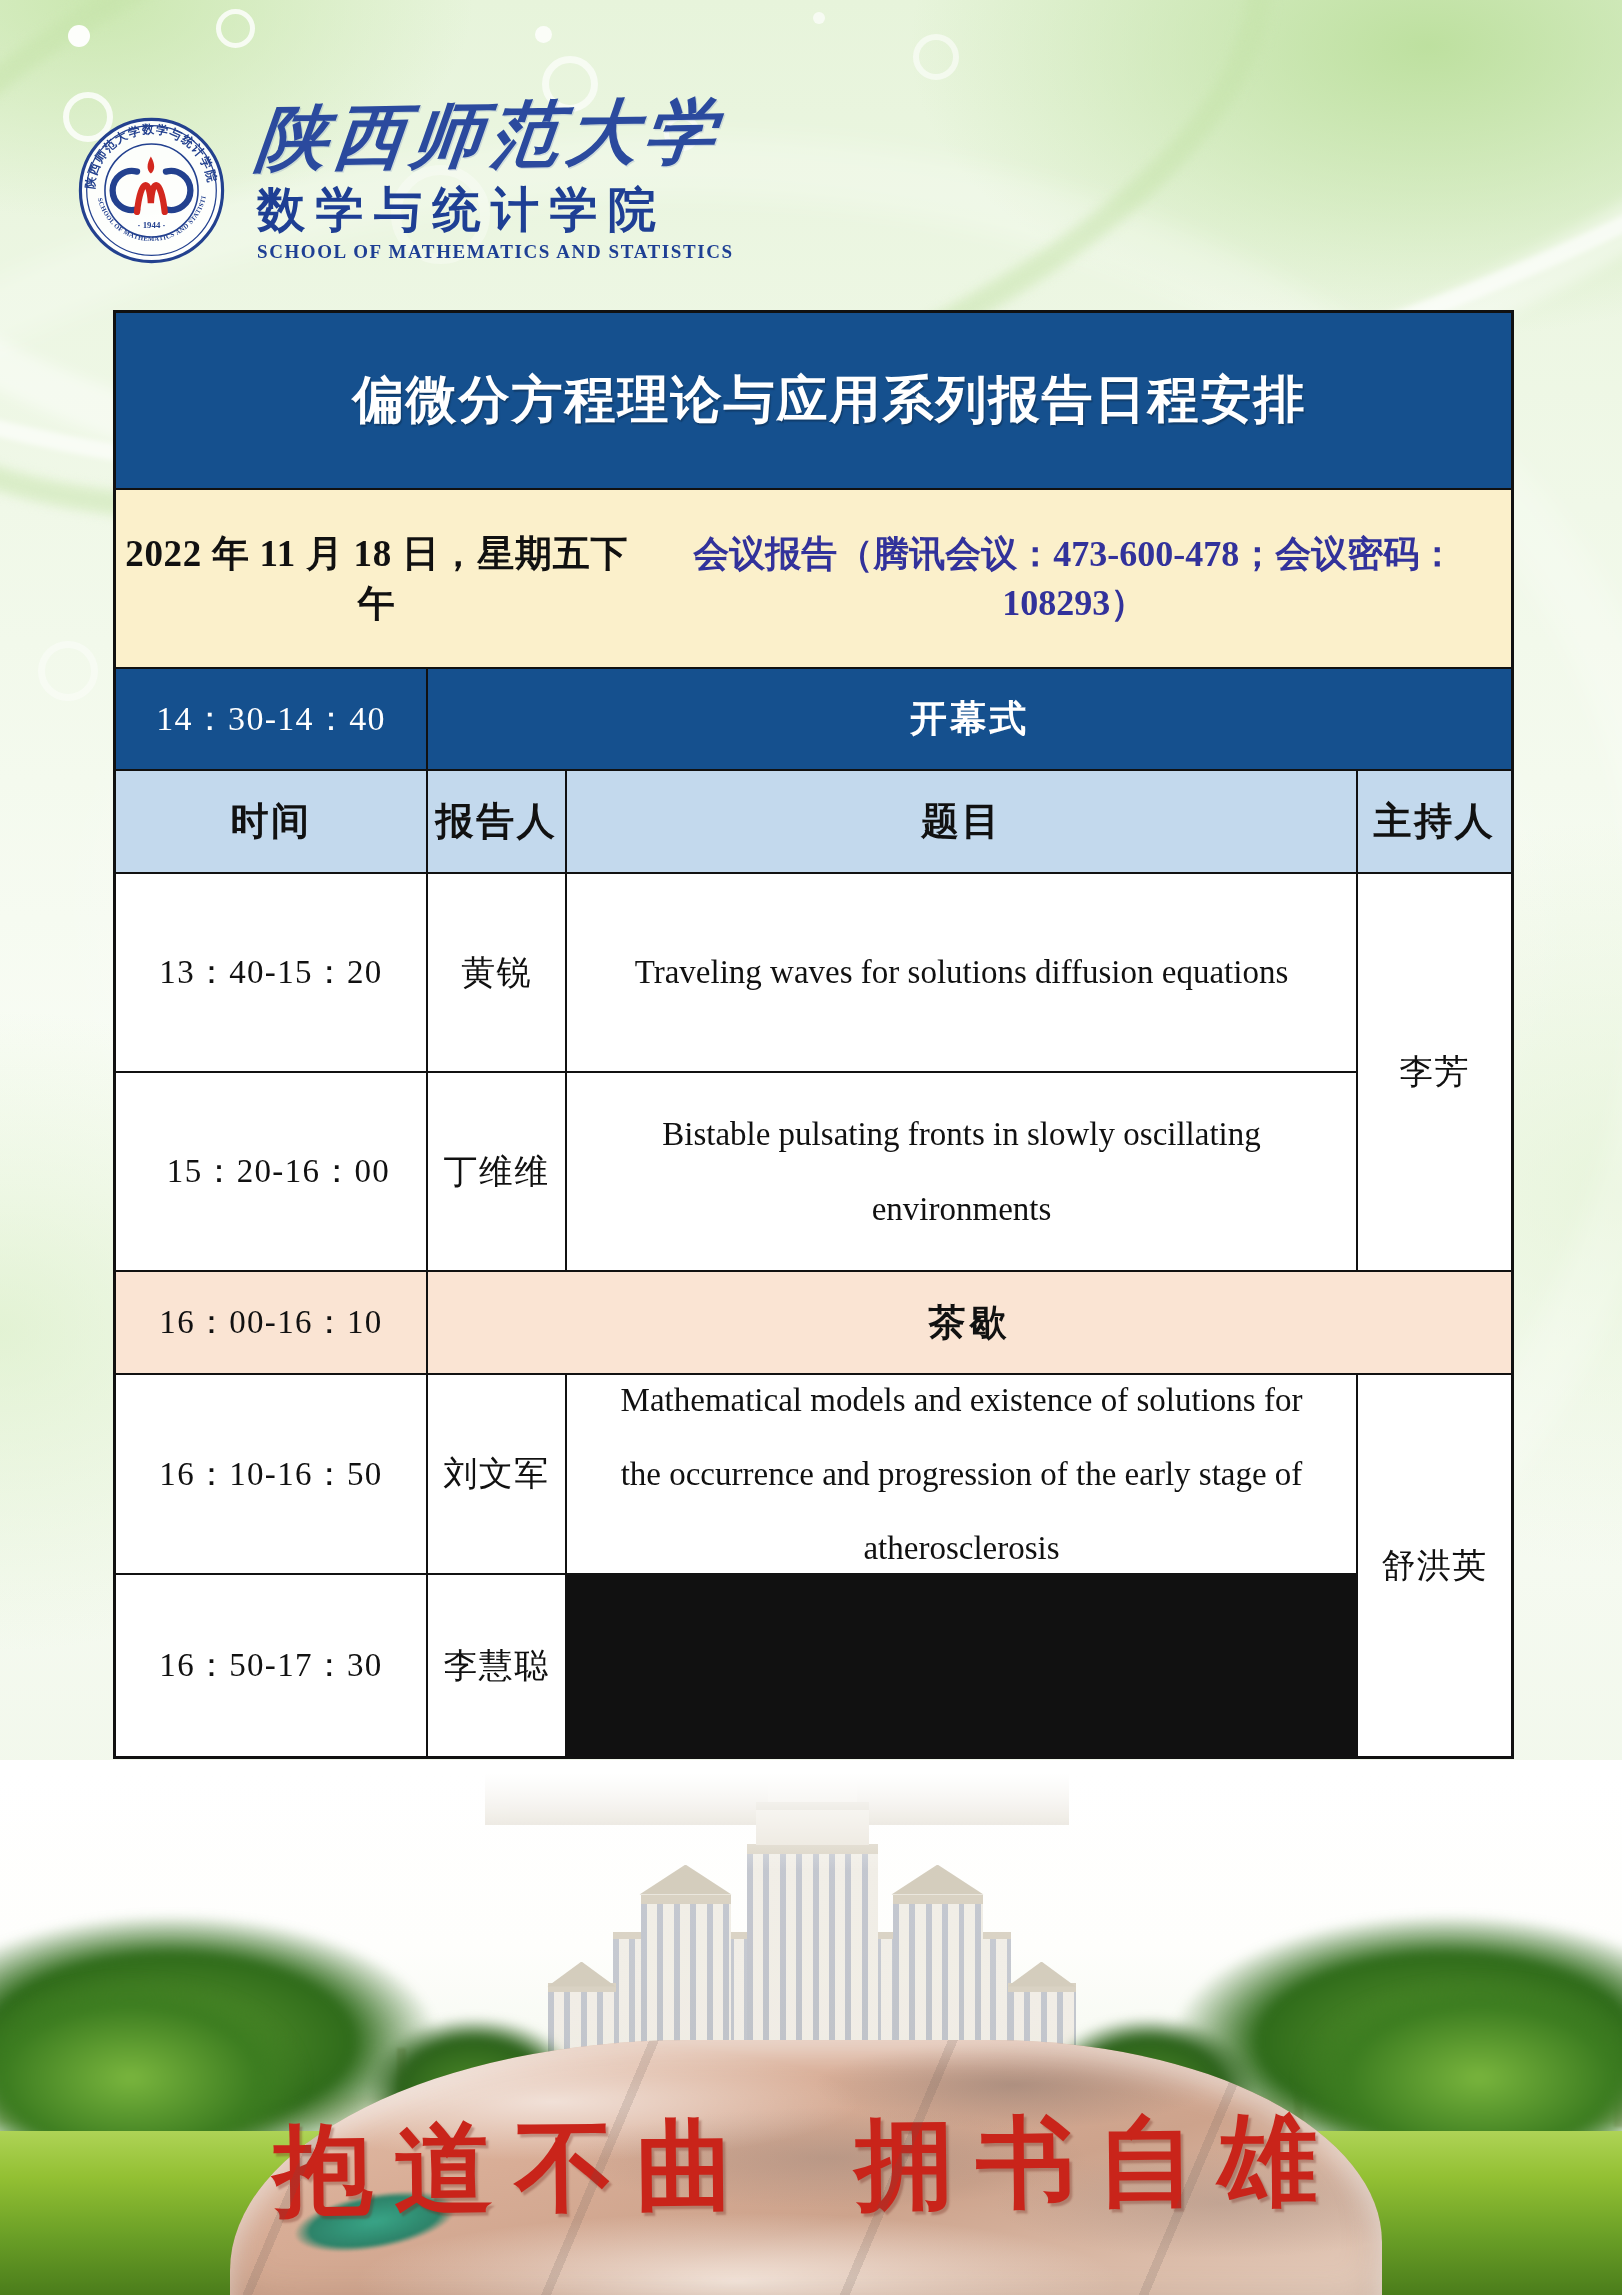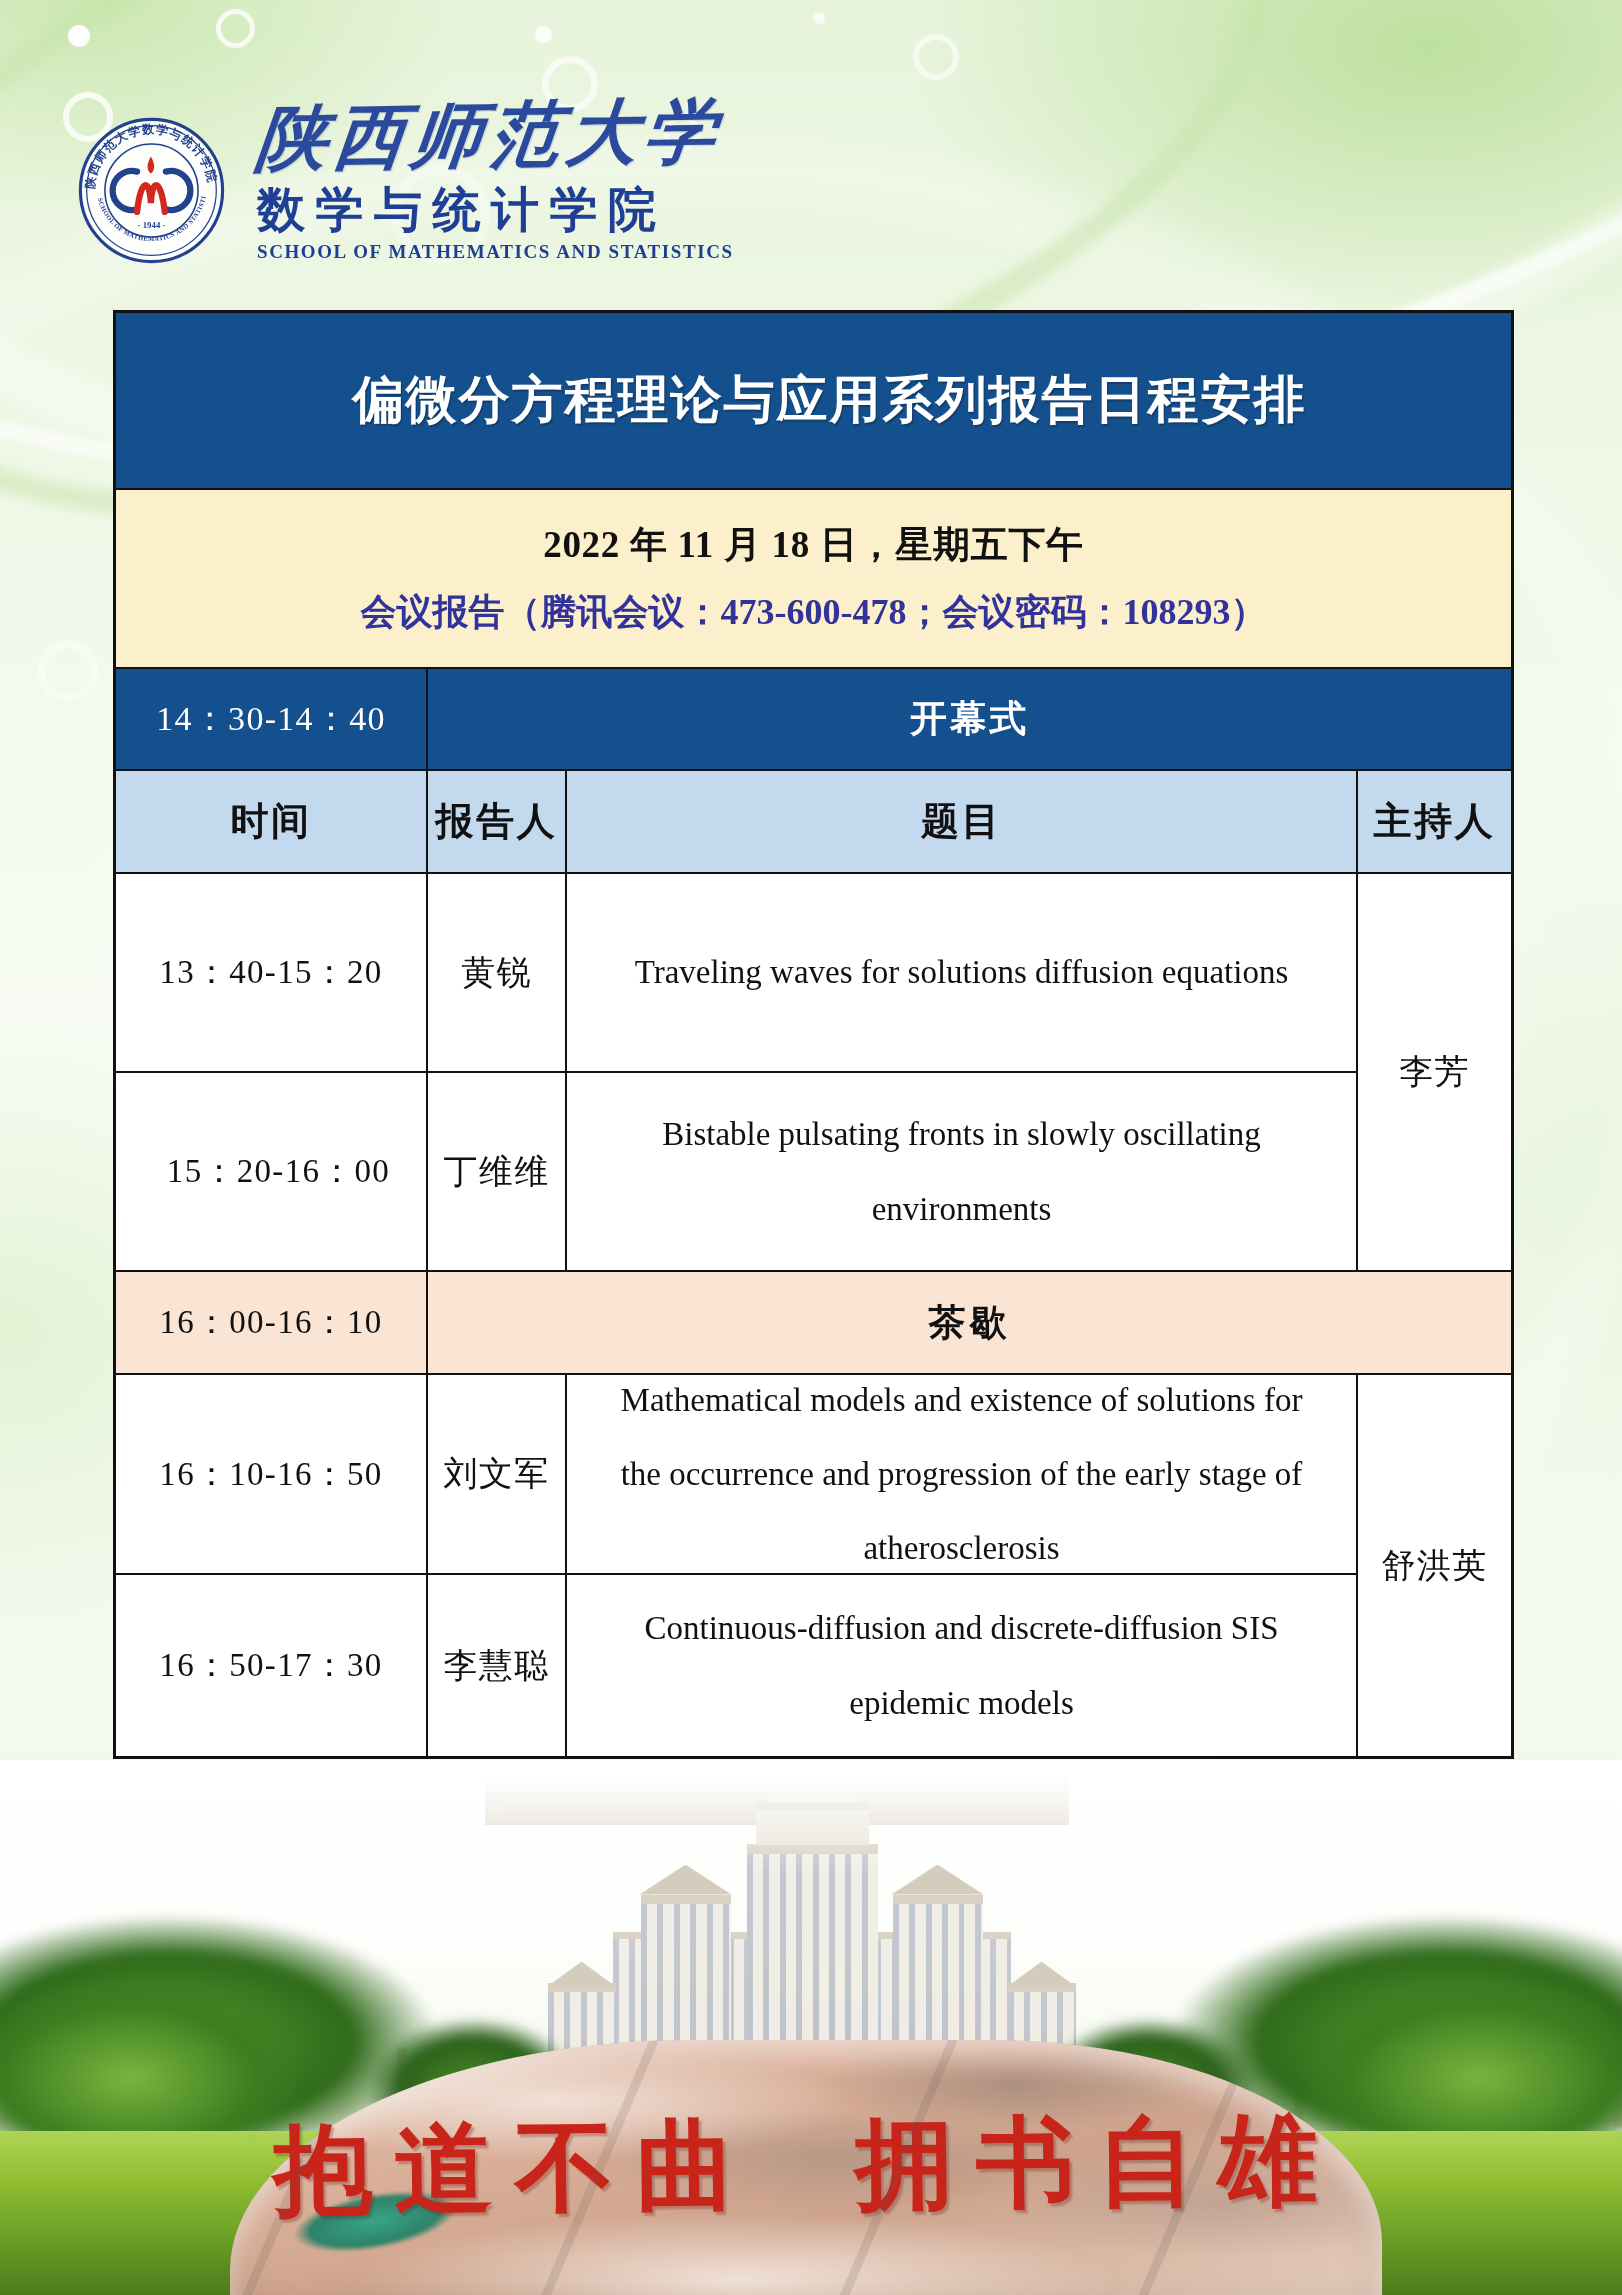--- a/index.html
+++ b/index.html
@@ -45,21 +45,21 @@
     grid-template-rows:175px 177px 100px 101px 197px 197px 101px 198px 181px;
     gap:2px;background:#111111;border:3.3px solid #111111;
   }
   .cell{display:flex;align-items:center;justify-content:center;text-align:center;}
   .bg-blue{background:var(--table_header_blue);}
   .bg-cream{background:var(--info_band_cream);}
   .bg-colhead{background:var(--column_header_blue);}
   .bg-peach{background:var(--tea_break_peach);}
   .bg-white{background:var(--body_white);}
   .a-title{grid-area:1/1/2/5;padding-left:32px;}
-  .a-info{grid-area:2/1/3/5;flex-direction:column;justify-content:space-evenly;padding:11.8px 0;}
+  .a-info{grid-area:2/1/3/5;flex-direction:row;justify-content:space-evenly;padding:11.8px 0;}
   .a-op-t{grid-area:3/1/4/2;}
   .a-op-e{grid-area:3/2/4/5;}
   .a-h1{grid-area:4/1/5/2;} .a-h2{grid-area:4/2/5/3;} .a-h3{grid-area:4/3/5/4;} .a-h4{grid-area:4/4/5/5;}
   .a-r1t{grid-area:5/1/6/2;} .a-r1s{grid-area:5/2/6/3;} .a-r1ti{grid-area:5/3/6/4;}
   .a-chair1{grid-area:5/4/7/5;}
   .a-r2t{grid-area:6/1/7/2;padding-left:15px;} .a-r2s{grid-area:6/2/7/3;} .a-r2ti{grid-area:6/3/7/4;}
   .a-teat{grid-area:7/1/8/2;} .a-teae{grid-area:7/2/8/5;}
   .a-r3t{grid-area:8/1/9/2;} .a-r3s{grid-area:8/2/9/3;} .a-r3ti{grid-area:8/3/9/4;}
   .a-chair2{grid-area:8/4/10/5;}
   .a-r4t{grid-area:9/1/10/2;} .a-r4s{grid-area:9/2/10/3;} .a-r4ti{grid-area:9/3/10/4;}
@@ -247,23 +247,20 @@
     <div class="cell bg-white a-chair2">
       <span class="t-chair">舒洪英</span>
     </div>
 
     <div class="cell bg-white a-r4t">
       <span class="t-time">16：50-17：30</span>
     </div>
     <div class="cell bg-white a-r4s">
       <span class="t-speaker">李慧聪</span>
     </div>
-    <div class="cell bg-white a-r4ti">
-      <span class="t-title-en">Continuous-diffusion and discrete-diffusion SIS epidemic models</span>
-    </div>
   </section>
 
   <section class="photo">
     <div class="sky"></div>
 
     <div class="building">
       <div class="bpart bm-facade"></div>
       <div class="bpart bt bt-farl"></div>
       <div class="bpart bt bt-farr"></div>
       <div class="bpart bt bt-left"></div>

